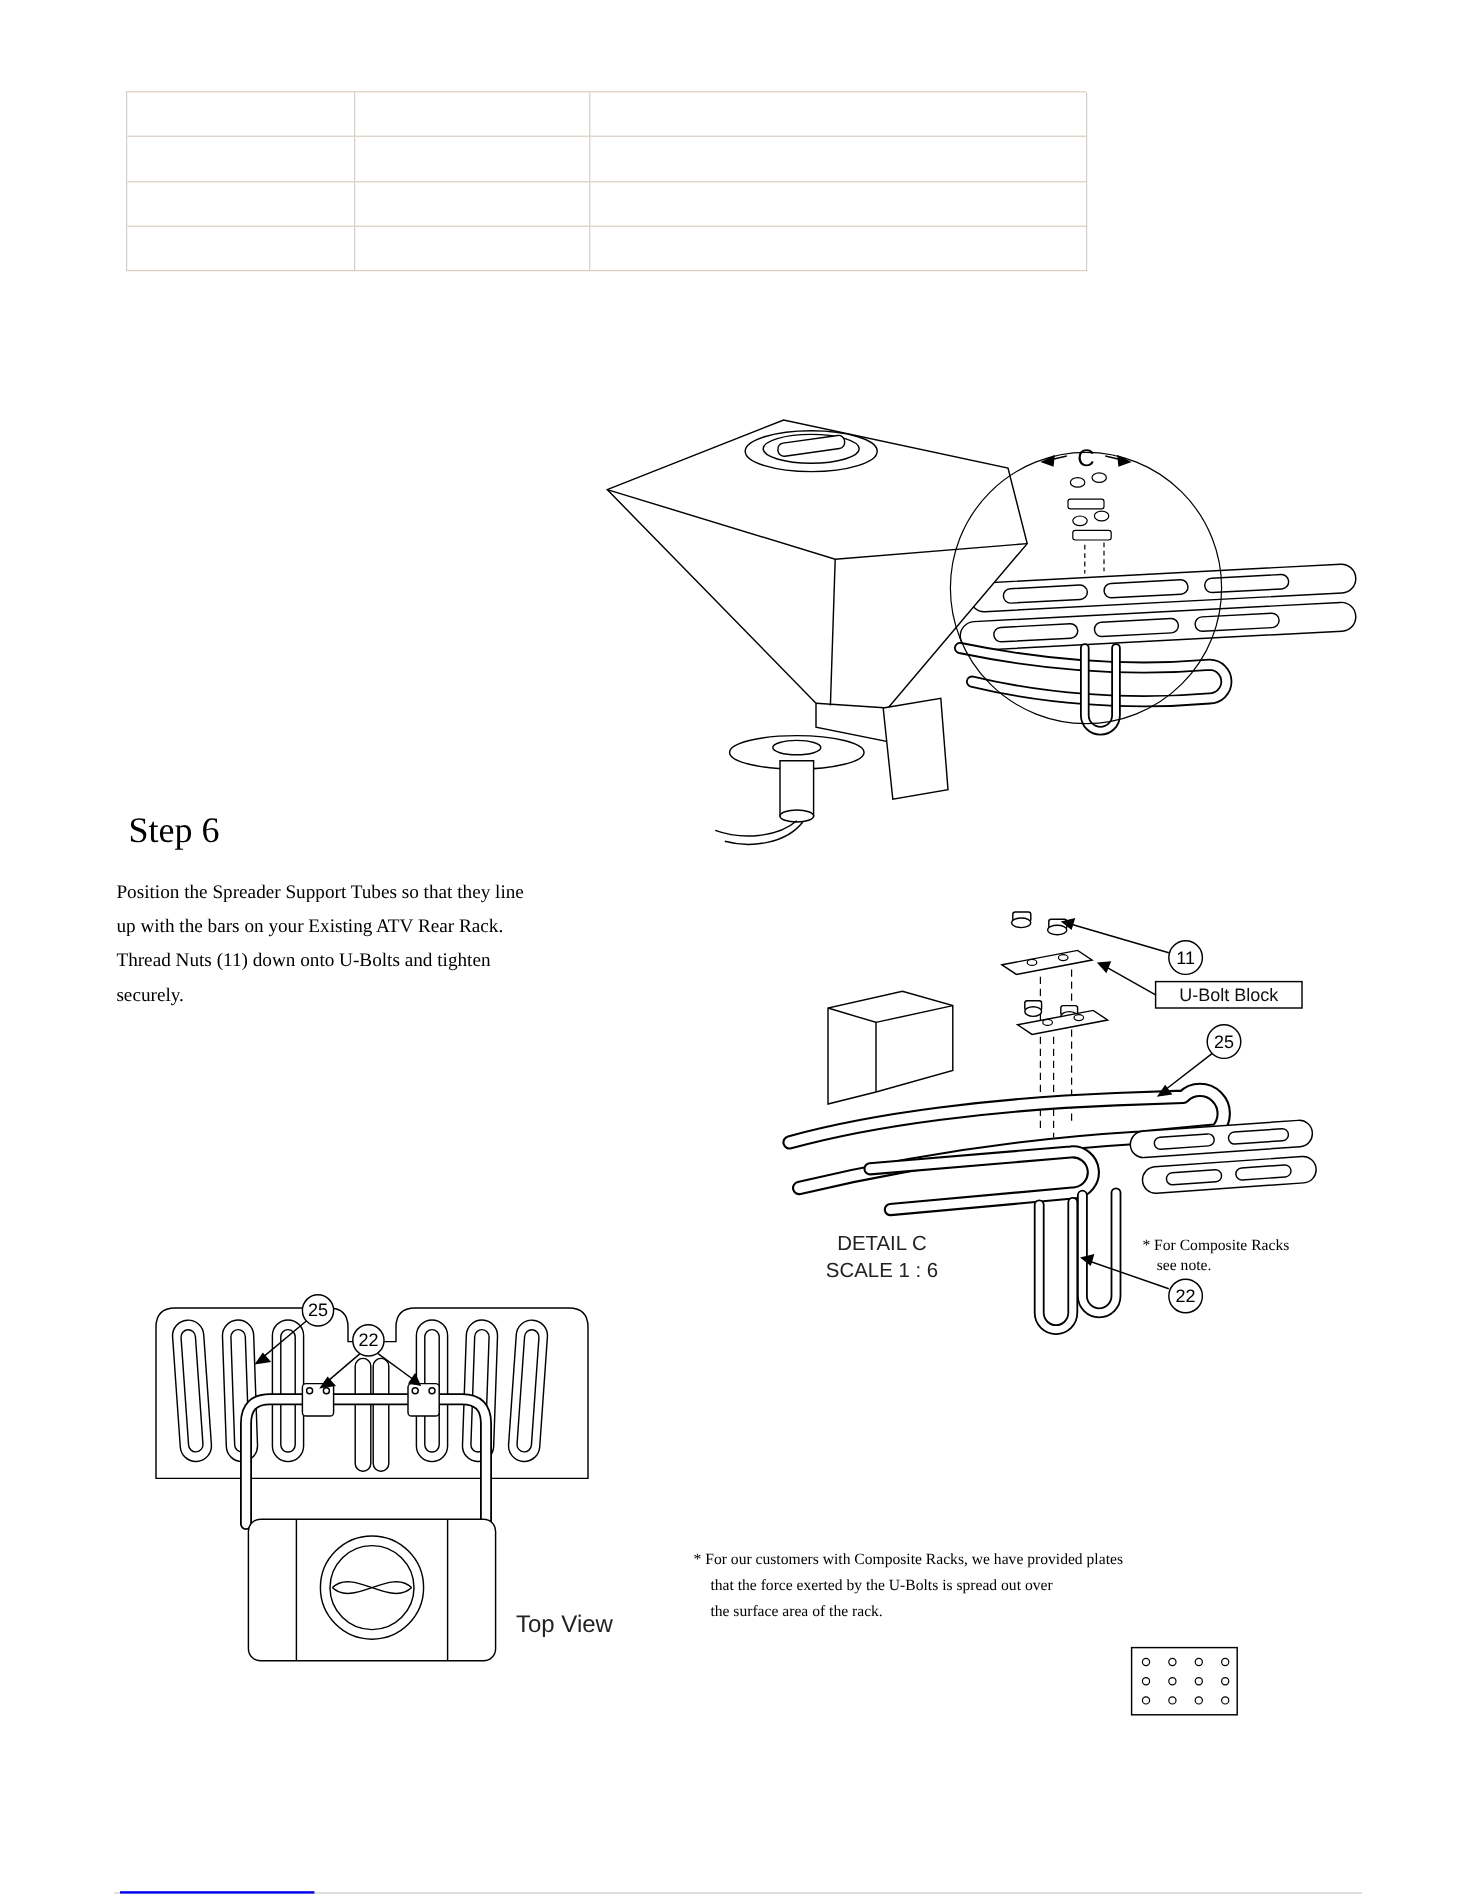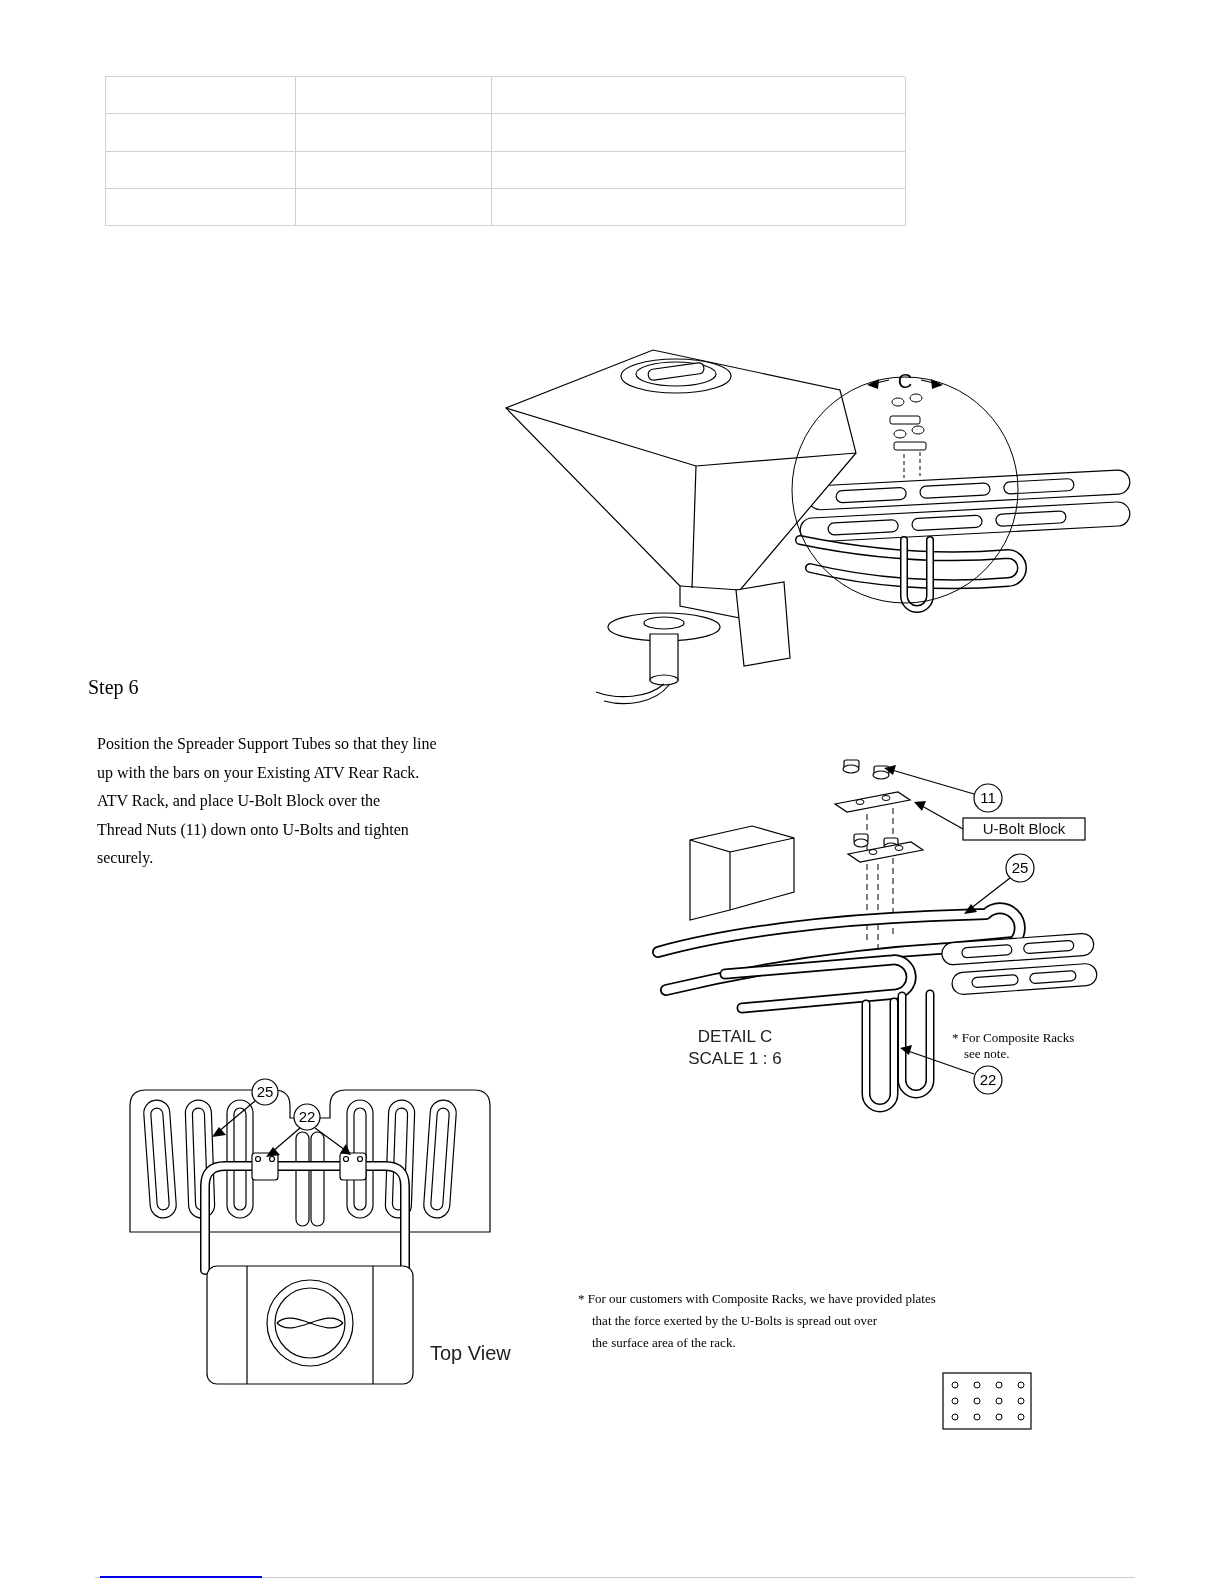--- a/index.html
+++ b/index.html
@@ -12,21 +12,21 @@
 
   
   .ref-table {
     left:105px; top:76px; width:800px; height:150px;
     display:grid; grid-template-columns:190px 196px 414px; grid-template-rows:repeat(4,1fr);
     border-left:1px solid #d8cec3; border-top:1px solid #d8cec3;
   }
   .ref-table > div { border-right:1px solid #d8cec3; border-bottom:1px solid #d8cec3; }
 
   
-  .step-heading { left:88px; top:676px; font-size:20px; }
+  .step-heading { left:107px; top:676px; font-size:30px; }
   .step-para { left:97px; top:730px; font-size:16px; line-height:28.5px; white-space:nowrap; }
   .footnote { left:578px; top:1288px; font-size:13px; line-height:22px; white-space:nowrap; }
   .footnote div + div { padding-left:14px; }
 
   .footer-rule { left:95px; top:1577px; width:1040px; height:1px; background:#cccccc; }
   .footer-link { left:100px; top:1576px; width:162px; height:2px; background:#0000ee; }
 
   
   svg { position:absolute; overflow:visible; }
   #main-diagram { left:468px; top:328px; }
@@ -127,21 +127,20 @@
       <polygon class="ah" points="399,57 411,51 410,61"></polygon>
       <path class="line" d="M453,52 L470,56"></path>
       <polygon class="ah" points="475,57 463,51 464,61"></polygon>
     </g>
   </svg>
 
   <div class="step-heading abs">Step 6</div>
   <div class="step-para abs">
     <div>Position the Spreader Support Tubes so that they line</div>
     <div>up with the bars on your Existing ATV Rear Rack.</div>
-    <div>ATV Rack, and place U-Bolt Block over the</div>
     <div>Thread Nuts (11) down onto U-Bolts and tighten</div>
     <div>securely.</div>
   </div>
 
   <svg id="detail-c" width="480" height="430" viewBox="0 0 480 430">
     <path class="dash" d="M237,72 L237,200"></path>
     <path class="dash" d="M263,66 L263,196"></path>
     <path class="dash" d="M248,122 L248,206"></path>
     <g>
       <path class="part" d="M60,178 L60,98 L122,84 L164,96 L164,150 L100,168 Z"></path>

